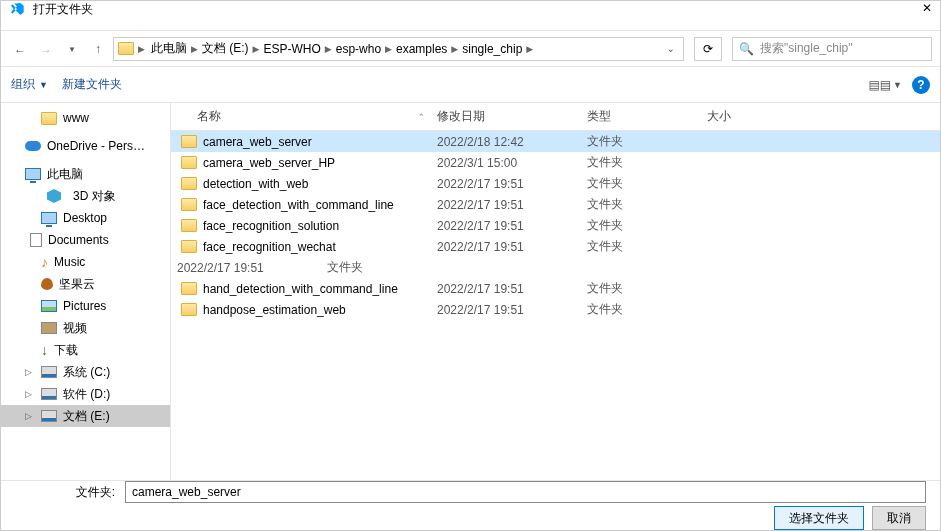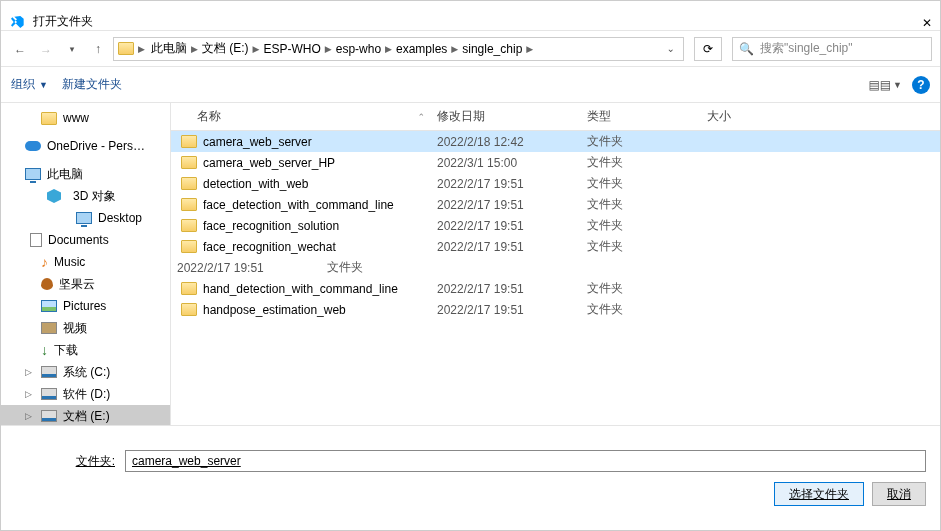--- a/index.html
+++ b/index.html
@@ -1,17 +1,17 @@
 <!DOCTYPE html>
 <html><head>
 <meta charset="utf-8">
 <style>
   * { box-sizing: border-box; font-family: "Microsoft YaHei", "Segoe UI", sans-serif; }
   body { margin:0; background:#fff; font-size:12px; color:#000; width:941px; height:531px; overflow:hidden; border:1px solid #ccc; display:flex; flex-direction:column; }
-  .titlebar { height:30px; display:flex; align-items:flex-end; padding:0 8px; border-bottom:1px solid #e5e5e5; }
+  .titlebar { height:30px; display:flex; align-items:flex-start; padding:0 8px; border-bottom:1px solid #e5e5e5; }
   .titlebar .app-icon { width:16px; height:16px; }
   .titlebar .title { margin-left:8px; flex:1; font-size:12px; }
   .navbar { height:36px; display:flex; align-items:center; gap:4px; padding:0 8px; border-bottom:1px solid #e5e5e5; }
   .nav-btn { width:22px; height:22px; display:flex; align-items:center; justify-content:center; color:#555; }
   .nav-btn.disabled { color:#bbb; }
   .breadcrumb { flex:1; display:flex; align-items:center; border:1px solid #ccc; height:24px; padding:0 4px; gap:2px; }
   .bc-item { display:flex; align-items:center; gap:4px; padding:0 4px; white-space:nowrap; }
   .bc-chev { color:#666; font-size:9px; }
   .bc-end { display:flex; align-items:center; gap:6px; margin-left:auto; padding-right:4px; color:#555; }
   .refresh { width:28px; height:24px; border:1px solid #ccc; display:flex; align-items:center; justify-content:center; margin-left:6px; }
@@ -31,21 +31,21 @@
   .fl-head { display:flex; border-bottom:1px solid #e5e5e5; height:28px; align-items:center; }
   .fl-head .col { padding:0 6px; color:#444; display:flex; align-items:center; gap:18px; }
   .col-name{ width:260px; padding-left:26px !important; } .col-date{width:150px;} .col-type{width:120px;} .col-size{width:80px;}
   .fl-body { flex:1; overflow:auto; }
   .fl-row { display:flex; height:21px; align-items:center; }
   .fl-row.sel { background:#cce8ff; }
   .fl-row .cell { padding:0 6px; overflow:hidden; text-overflow:ellipsis; white-space:nowrap; }
   .cell-name{width:260px; display:flex; align-items:center; gap:6px; padding-left:10px !important;}
   .cell-date{width:150px; color:#555;} .cell-type{width:120px; color:#555;} .cell-size{width:80px;}
   .folder-ico { width:16px; height:13px; background:linear-gradient(#ffe9a6,#f7ce68); border:1px solid #d9b23c; border-radius:1px; flex:0 0 16px;}
-  .footer { border-top:1px solid #e5e5e5; padding:24px 14px; display:flex; flex-direction:column; gap:10px;text-decoration:underline; }
+  .footer { border-top:1px solid #e5e5e5; padding:0 14px; display:flex; flex-direction:column; gap:3px; }
   .footer-row1 { display:flex; align-items:center; gap:10px; }
   .footer-row1 label { width:100px; text-align:right; }
   .footer-input { flex:1; border:1px solid #888; height:22px; padding:0 6px; font-size:12px; }
   .footer-row2 { display:flex; justify-content:flex-end; gap:8px; }
   .btn { height:24px; padding:0 14px; border:1px solid #adadad; background:#e1e1e1; font-size:12px; display:flex; align-items:center;}
   .btn.primary { border-color:#0078d7; background:#e5f1fb; }
   
   .ic-folder { width:16px; height:13px; background:linear-gradient(#ffe9a6,#f7ce68); border:1px solid #d9b23c; border-radius:1px;}
   .ic-monitor{width:16px;height:12px;border:1px solid #2974b2;background:#a9d4f5;position:relative;}
   .ic-monitor::after{content:'';position:absolute;left:4px;top:12px;width:6px;height:2px;background:#2974b2;}
@@ -138,21 +138,21 @@
       <div class="tree-item root" style="padding-left: 8px;">
         <span class="exp"></span>
         <span class="ic-monitor"></span>
         <span>此电脑</span>
       </div>
       <div class="tree-item" style="padding-left: 24px; gap: 12px;">
         <span class="exp"></span>
         <span class="ic-3d"></span>
         <span>3D 对象</span>
       </div>
-      <div class="tree-item" style="padding-left: 24px; margin-left: 35px;">
+      <div class="tree-item" style="padding-left: 24px;">
         <span class="exp"></span>
         <span class="ic-monitor"></span>
         <span>Desktop</span>
       </div>
       <div class="tree-item" style="padding-left: 13px;">
         <span class="exp"></span>
         <span class="ic-doc"></span>
         <span>Documents</span>
       </div>
       <div class="tree-item" style="padding-left: 24px;">

